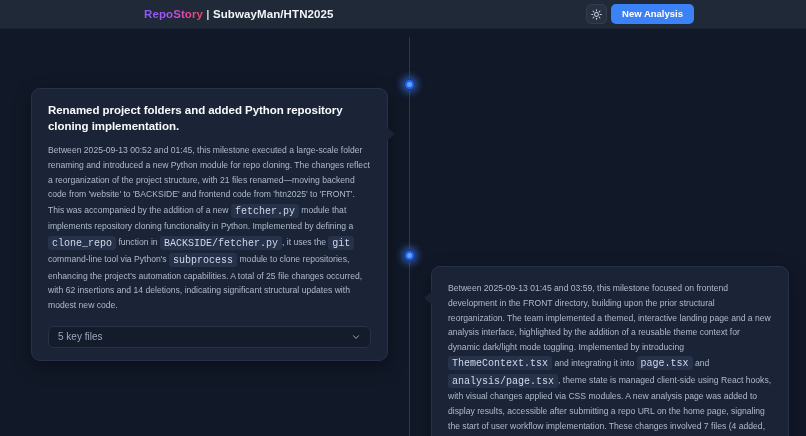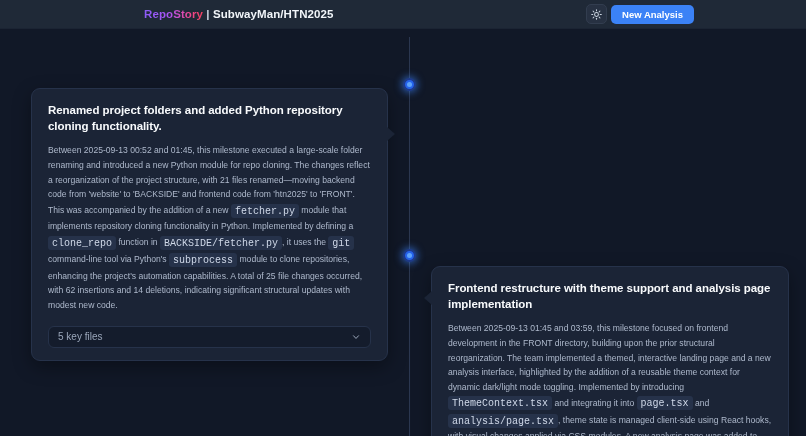--- a/index.html
+++ b/index.html
@@ -48,21 +48,21 @@
   }
   .brand-sep { color: #cbd5e1; font-weight: bold; }
   .brand-repo { color: #f1f5f9; font-weight: bold; }
 
   .header-actions {
     position: absolute;
     right: 112px;
     top: 50%;
     transform: translateY(-50%);
     display: flex;
-    align-items: flex-end;
+    align-items: center;
     gap: 4px;
   }
 
   .theme-toggle {
     width: 21px;
     height: 20px;
     border-radius: 5px;
     background: #273142;
     border: 1px solid #323d4f;
     display: flex;
@@ -243,31 +243,30 @@
 
   <div class="tl-dot tl-dot-0">
       <span class="core"></span>
     </div>
   <div class="tl-dot tl-dot-1">
       <span class="core"></span>
     </div>
 
   <div class="card card-left">
     <div class="card-arrow"></div>
-    <div class="card-title">Renamed project folders and added Python repository cloning functionality.</div>
+    <div class="card-title">Renamed project folders and added Python repository cloning implementation.</div>
     <div class="card-body">Between 2025-09-13 00:52 and 01:45, this milestone executed a large-scale folder renaming and introduced a new Python module for repo cloning. The changes reflect a reorganization of the project structure, with 21 files renamed—moving backend code from 'website' to 'BACKSIDE' and frontend code from 'htn2025' to 'FRONT'. This was accompanied by the addition of a new <code class="chip">fetcher.py</code> module that implements repository cloning functionality in Python. Implemented by defining a <code class="chip">clone_repo</code> function in <code class="chip">BACKSIDE/fetcher.py</code>, it uses the <code class="chip">git</code> command-line tool via Python's <code class="chip">subprocess</code> module to clone repositories, enhancing the project's automation capabilities. A total of 25 file changes occurred, with 62 insertions and 14 deletions, indicating significant structural updates with modest new code.</div>
     <div class="keyfiles">
       <span class="keyfiles-label">5 key files</span>
       <span class="chev">
         <svg width="10" height="10" viewBox="0 0 24 24" fill="none" stroke="#9aa6ba" stroke-width="2.4" stroke-linecap="round" stroke-linejoin="round">
           <polyline points="6 9 12 15.5 18 9"></polyline>
         </svg>
       </span>
     </div>
   </div>
 
   <div class="card card-right">
     <div class="card-arrow"></div>
-    <div class="card-title">Frontend restructure with theme support and analysis page implementation</div>
     <div class="card-body">Between 2025-09-13 01:45 and 03:59, this milestone focused on frontend development in the FRONT directory, building upon the prior structural reorganization. The team implemented a themed, interactive landing page and a new analysis interface, highlighted by the addition of a reusable theme context for dynamic dark/light mode toggling. Implemented by introducing <code class="chip">ThemeContext.tsx</code> and integrating it into <code class="chip">page.tsx</code> and <code class="chip">analysis/page.tsx</code>, theme state is managed client-side using React hooks, with visual changes applied via CSS modules. A new analysis page was added to display results, accessible after submitting a repo URL on the home page, signaling the start of user workflow implementation. These changes involved 7 files (4 added, 3 modified), with 501 insertions and 98 deletions, showing a significant investment in frontend architecture and UX. Notably, the commit message "FRONT is VIBES" appears to celebrate the active development and styling progress in the newly positioned frontend module.</div>
 
   </div>
 </div>
 
 </body></html>

